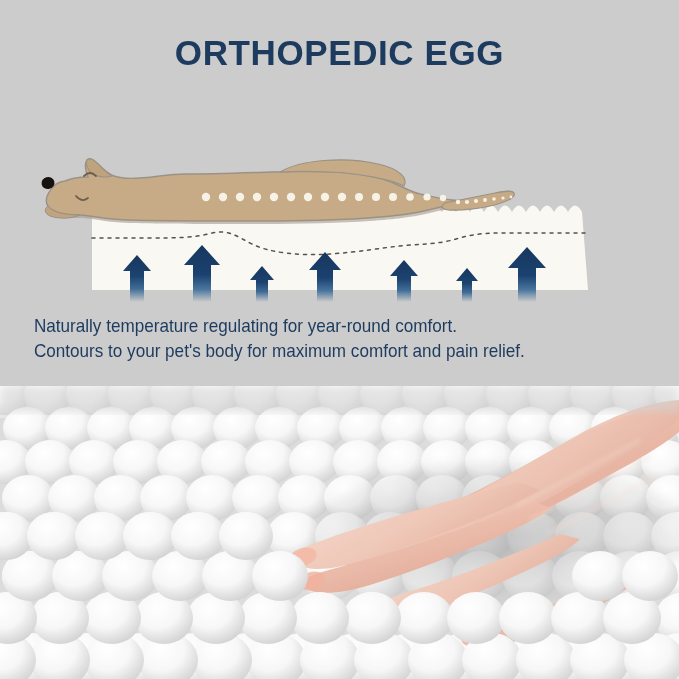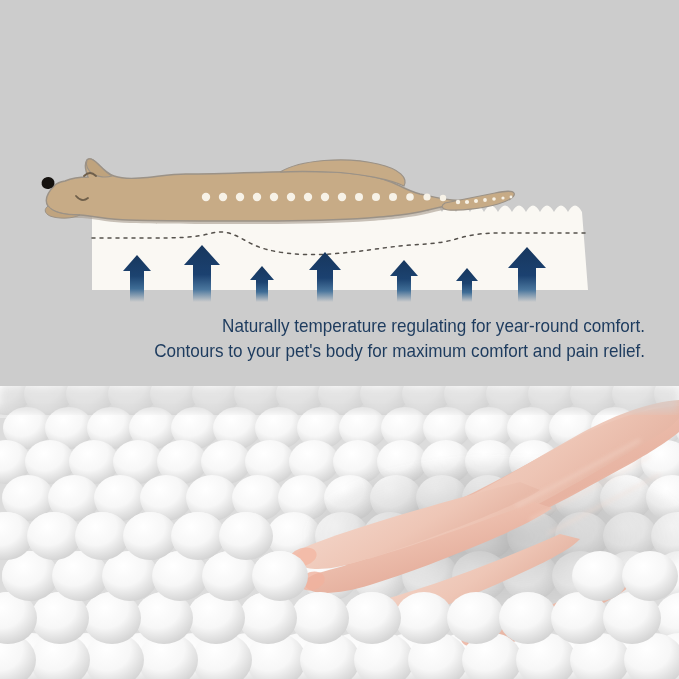--- a/index.html
+++ b/index.html
@@ -48,21 +48,21 @@
     top: 120px;
     width: 679px;
     height: 190px;
   }
 
   #subcopy {
     position: absolute;
     left: 0;
     top: 313px;
     width: 679px;
-    text-align: right;
+    text-align: left;
     color: #1d3b5e;
     font-family: "Liberation Sans Narrow", "Liberation Sans", sans-serif;
     font-size: 19px;
     line-height: 25px;
     font-weight: 500;
   }
   #subcopy .sc-line {
     display: block;
     transform: scaleX(0.9);
   }
@@ -80,20 +80,21 @@
   #photo-panel svg { display: block; }
 </style>
 </head>
 <body>
 
 <div id="poster">
 
   <div id="top-panel">
 
     <div id="headline">
+      <span class="hl-line">ORTHOPEDIC EGG</span>
     </div>
 
     <div id="illustration">
       <svg width="679" height="190" viewBox="0 0 679 190" xmlns="http://www.w3.org/2000/svg">
         <defs>
           <linearGradient id="arrowGrad" x1="0" y1="0" x2="0" y2="1">
             <stop offset="0%" stop-color="#17375e"></stop>
             <stop offset="45%" stop-color="#1c4370"></stop>
             <stop offset="72%" stop-color="#3f6d96"></stop>
             <stop offset="100%" stop-color="#cccccc"></stop>

